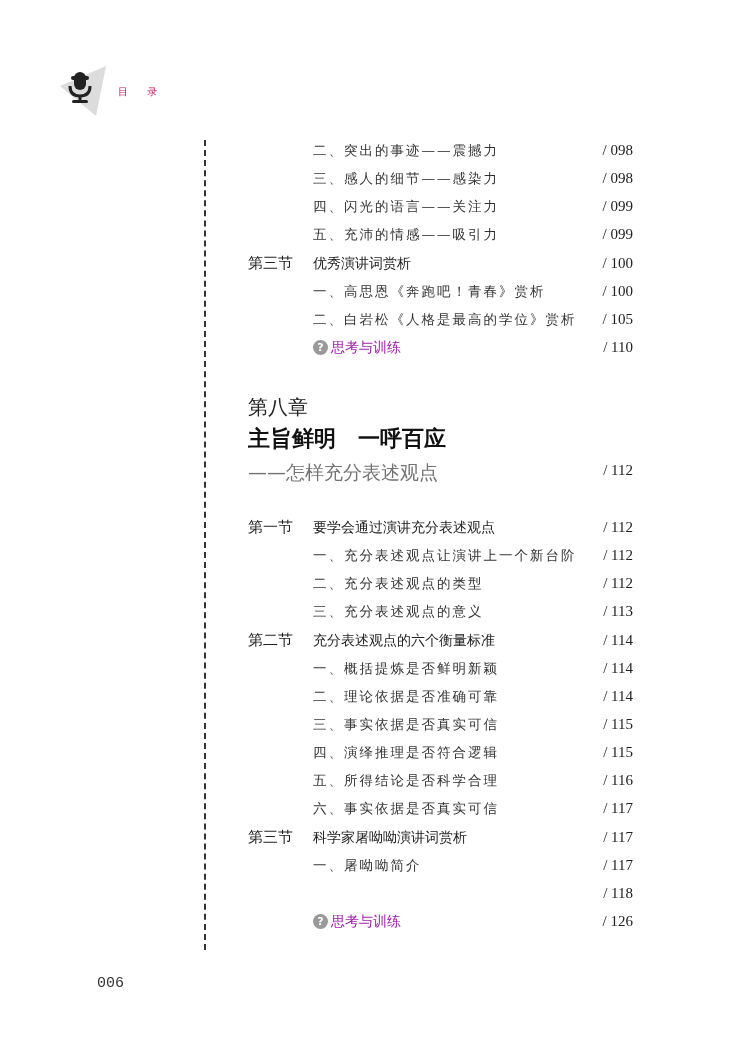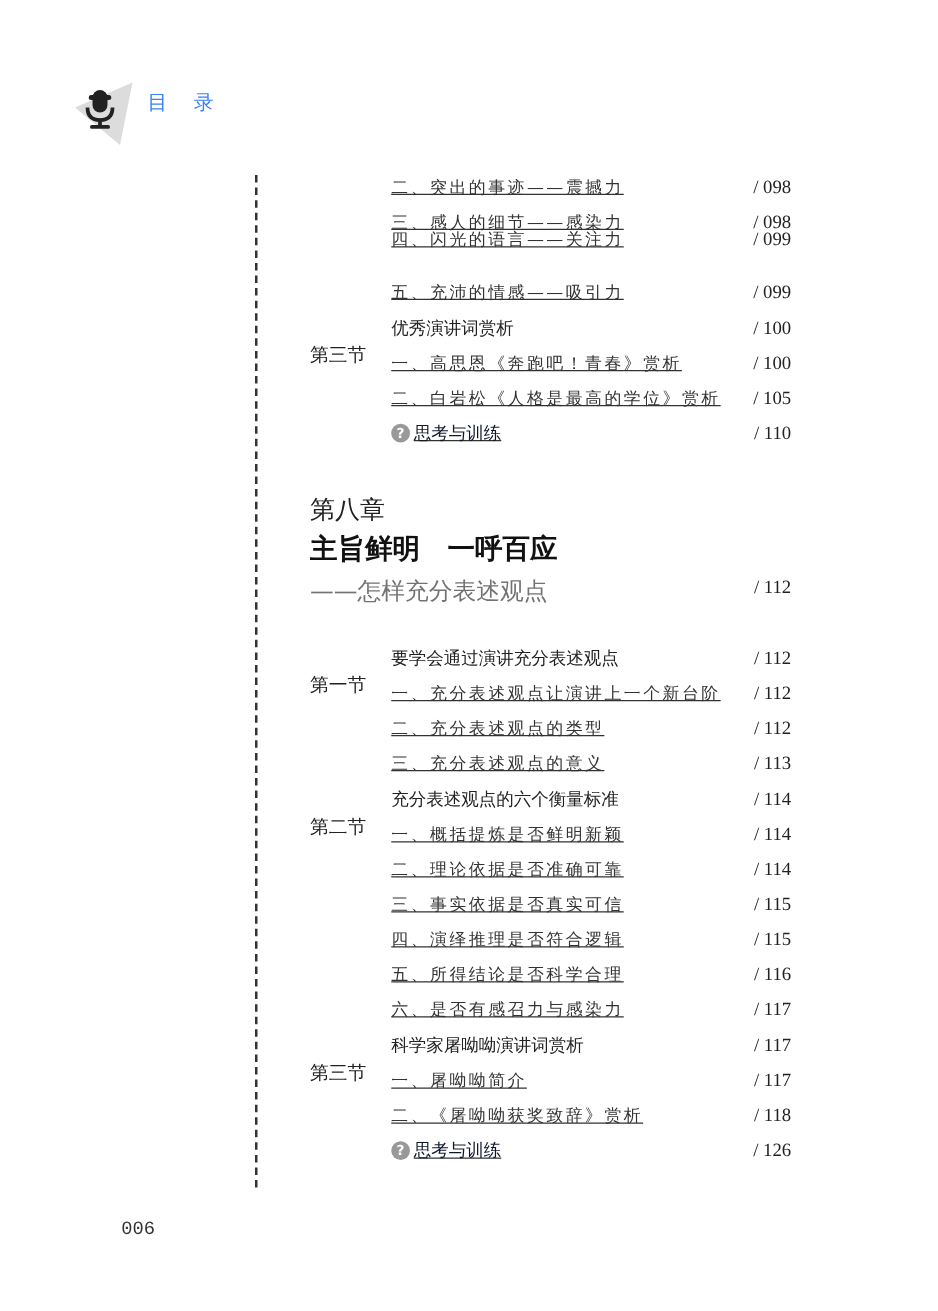--- a/index.html
+++ b/index.html
@@ -3,42 +3,42 @@
 <meta charset="utf-8">
 <style>
   html, body { margin: 0; padding: 0; }
   body {
     width: 750px; height: 1049px; background: #ffffff; position: relative; overflow: hidden;
     font-family: "DejaVu Serif", "Liberation Serif", serif; color: #222;
   }
   .header { position: absolute; left: 58px; top: 64px; width: 130px; height: 60px; }
   .header svg { position: absolute; left: 0; top: 0; }
   .header-title {
-    position: absolute; left: 60px; top: 8px; font-family: "DejaVu Sans", sans-serif;
-    font-size: 16px; color: #3b82f6; letter-spacing: 8px;
+    position: absolute; left: 60px; top: 21px; font-family: "DejaVu Sans", sans-serif;
+    font-size: 10px; color: #be185d; letter-spacing: 8px;
   }
   .divider {
     position: absolute; left: 204px; top: 140px; width: 0; height: 810px;
     border-left: 2px dashed #333;
   }
   .row {
     position: absolute; left: 0; width: 750px; height: 24px;
     font-size: 14px; line-height: 24px; white-space: nowrap;
   }
   .row .label { position: absolute; }
   .row .page { position: absolute; right: 117px; font-family: "Liberation Serif", serif; font-size: 15px; color: #222; margin-left: 18px; }
-  .sec-no { position: absolute; left: 248px; font-family: "Liberation Serif", serif; font-size: 15px; color: #222; margin-top: 22px; }
+  .sec-no { position: absolute; left: 248px; font-family: "Liberation Serif", serif; font-size: 15px; color: #222; }
   .sec-title { left: 313px; font-family: "DejaVu Sans", sans-serif; font-size: 14px; color: #222; }
-  .item { left: 313px; font-family: "DejaVu Serif", serif; font-size: 13.5px; color: #333; letter-spacing: 2px; text-decoration: underline; }
+  .item { left: 313px; font-family: "DejaVu Serif", serif; font-size: 13.5px; color: #333; letter-spacing: 2px; }
   .qmark {
     display: inline-block; width: 15px; height: 15px; border-radius: 50%; background: #999;
     color: #fff; font-family: "DejaVu Sans", sans-serif; font-size: 11px; line-height: 15px;
     text-align: center; font-weight: bold; vertical-align: 1px; margin-right: 3px; letter-spacing: 0;
   }
-  .exercise-text { font-family: "DejaVu Sans", sans-serif; font-size: 14px; letter-spacing: 0; color: #0f172a; }
+  .exercise-text { font-family: "DejaVu Sans", sans-serif; font-size: 14px; letter-spacing: 0; color: #a21caf; }
   .chapter-no {
     position: absolute; left: 248px; top: 394px; font-family: "DejaVu Sans", sans-serif; font-size: 20px; color: #222;
   }
   .chapter-title {
     position: absolute; left: 248px; top: 424px; font-family: "DejaVu Sans", sans-serif;
     font-size: 22px; font-weight: bold; color: #111; white-space: pre;
   }
   .chapter-sub {
     position: absolute; left: 248px; top: 460px; font-family: "DejaVu Sans", sans-serif; font-size: 19px; color: #737373;
   }
@@ -69,21 +69,21 @@
 <div class="divider"></div>
 
 <div class="row" style="top:138px">
   <span class="label item">二、突出的事迹——震撼力</span>
   <span class="page">/ 098</span>
 </div>
 <div class="row" style="top:166px">
   <span class="label item">三、感人的细节——感染力</span>
   <span class="page">/ 098</span>
 </div>
-<div class="row" style="top:180px">
+<div class="row" style="top:194px">
   <span class="label item">四、闪光的语言——关注力</span>
   <span class="page">/ 099</span>
 </div>
 <div class="row" style="top:222px">
   <span class="label item">五、充沛的情感——吸引力</span>
   <span class="page">/ 099</span>
 </div>
 
 <div class="row" style="top:251px">
   <span class="sec-no">第三节</span>
@@ -147,35 +147,34 @@
 </div>
 <div class="row" style="top:740px">
   <span class="label item">四、演绎推理是否符合逻辑</span>
   <span class="page">/ 115</span>
 </div>
 <div class="row" style="top:768px">
   <span class="label item">五、所得结论是否科学合理</span>
   <span class="page">/ 116</span>
 </div>
 <div class="row" style="top:796px">
-  <span class="label item">六、是否有感召力与感染力</span>
+  <span class="label item">六、事实依据是否真实可信</span>
   <span class="page">/ 117</span>
 </div>
 
 <div class="row" style="top:825px">
   <span class="sec-no">第三节</span>
   <span class="label sec-title">科学家屠呦呦演讲词赏析</span>
   <span class="page">/ 117</span>
 </div>
 <div class="row" style="top:853px">
   <span class="label item">一、屠呦呦简介</span>
   <span class="page">/ 117</span>
 </div>
 <div class="row" style="top:881px">
-  <span class="label item">二、《屠呦呦获奖致辞》赏析</span>
   <span class="page">/ 118</span>
 </div>
 <div class="row" style="top:909px">
   <span class="label item">
     <span class="qmark">?</span><span class="exercise-text">思考与训练</span>
   </span>
   <span class="page">/ 126</span>
 </div>
 
 <div class="folio">006</div>

